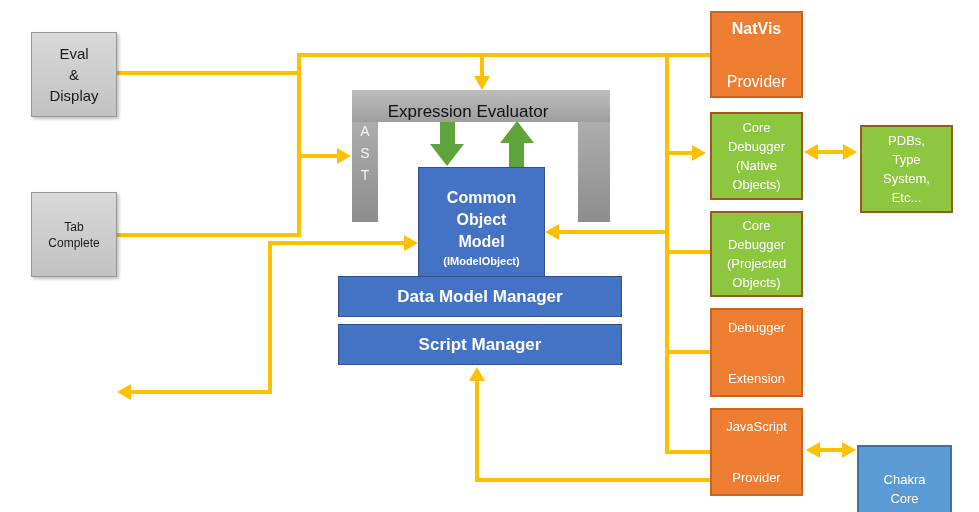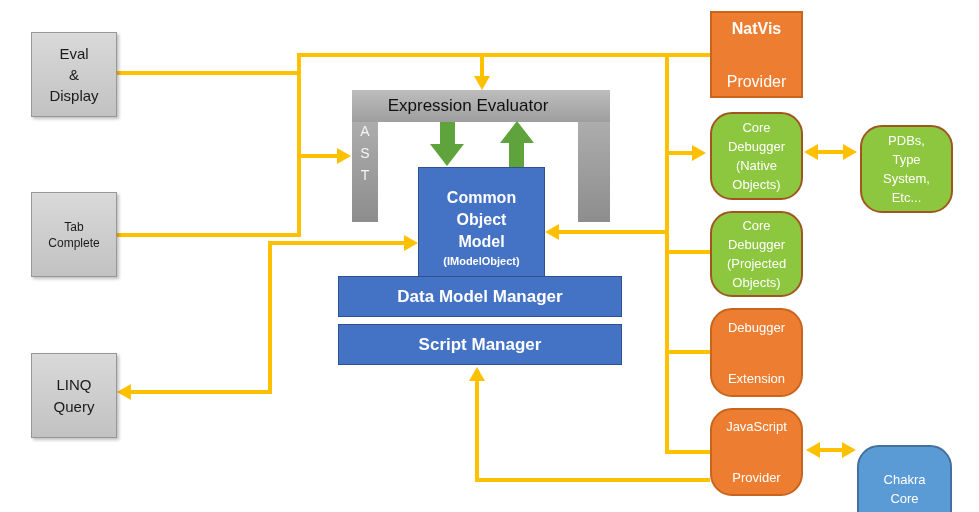--- a/index.html
+++ b/index.html
@@ -23,25 +23,25 @@
   .ghead-up{position:absolute;width:0;height:0;border-left:17px solid transparent;border-right:17px solid transparent;border-bottom:22px solid #5fa33d;}
   
   .box{position:absolute;box-sizing:border-box;display:flex;flex-direction:column;
        align-items:center;justify-content:center;text-align:center;}
   .gray{background:linear-gradient(#d9d9d9,#c2c2c2);border:1px solid #979797;
         box-shadow:2px 2px 3px rgba(0,0,0,.25);color:#1a1a1a;}
   .blue{background:#4472c4;border:1.5px solid #2f528f;color:#ffffff;font-weight:bold;}
   .orange{background:#ed7d31;border:2px solid #c9641c;color:#ffffff;gap:32px;}
   .green{background:#8dc63f;border:2px solid #a0561e;color:#ffffff;}
   .lblue{background:#5b9bd5;border:2px solid #41719c;color:#ffffff;margin-top:37px;}
-  .smalltext{font-size:13px;line-height:19px;border-radius:22px;}
+  .smalltext{font-size:13px;line-height:19px;}
   
   .pillar{position:absolute;background:linear-gradient(#b7b7b7,#8d8d8d);}
   .eebar{position:absolute;background:linear-gradient(#bdbdbd,#9e9e9e);
-         display:flex;align-items:center;justify-content:center;color:#111;font-size:17px;}
+         display:flex;align-items:flex-end;justify-content:center;color:#111;font-size:17px;}
   .astTxt{position:absolute;left:0;top:30px;width:100%;text-align:center;
           color:#f5f5f5;font-size:14px;line-height:22px;}
 </style>
 </head>
 <body>
 
 <div class="canvas">
 
   <div class="seg h" style="left:117px;top:71px;width:184px"></div>
 
@@ -108,24 +108,20 @@
 
   <div class="box gray" style="left:31px;top:32px;width:86px;height:85px;font-size:15px;line-height:21px">
     <div>Eval</div>
     <div>&amp;</div>
     <div>Display</div>
   </div>
   <div class="box gray" style="left:31px;top:192px;width:86px;height:85px;font-size:12px;line-height:16px">
     <div>Tab</div>
     <div>Complete</div>
   </div>
-  <div class="box gray" style="left:31px;top:353px;width:86px;height:85px;font-size:15px;line-height:22px">
-    <div>LINQ</div>
-    <div>Query</div>
-  </div>
 
   <div class="box blue" style="left:418px;top:167px;width:127px;height:123px;font-size:16px;line-height:22px">
     <div>Common</div>
     <div>Object</div>
     <div>Model</div>
     <div style="font-weight:bold;font-size:11px;line-height:17px">(IModelObject)</div>
   </div>
   <div class="box blue" style="left:338px;top:276px;width:284px;height:41px;font-size:17px">
     <div>Data Model Manager</div>
   </div>

